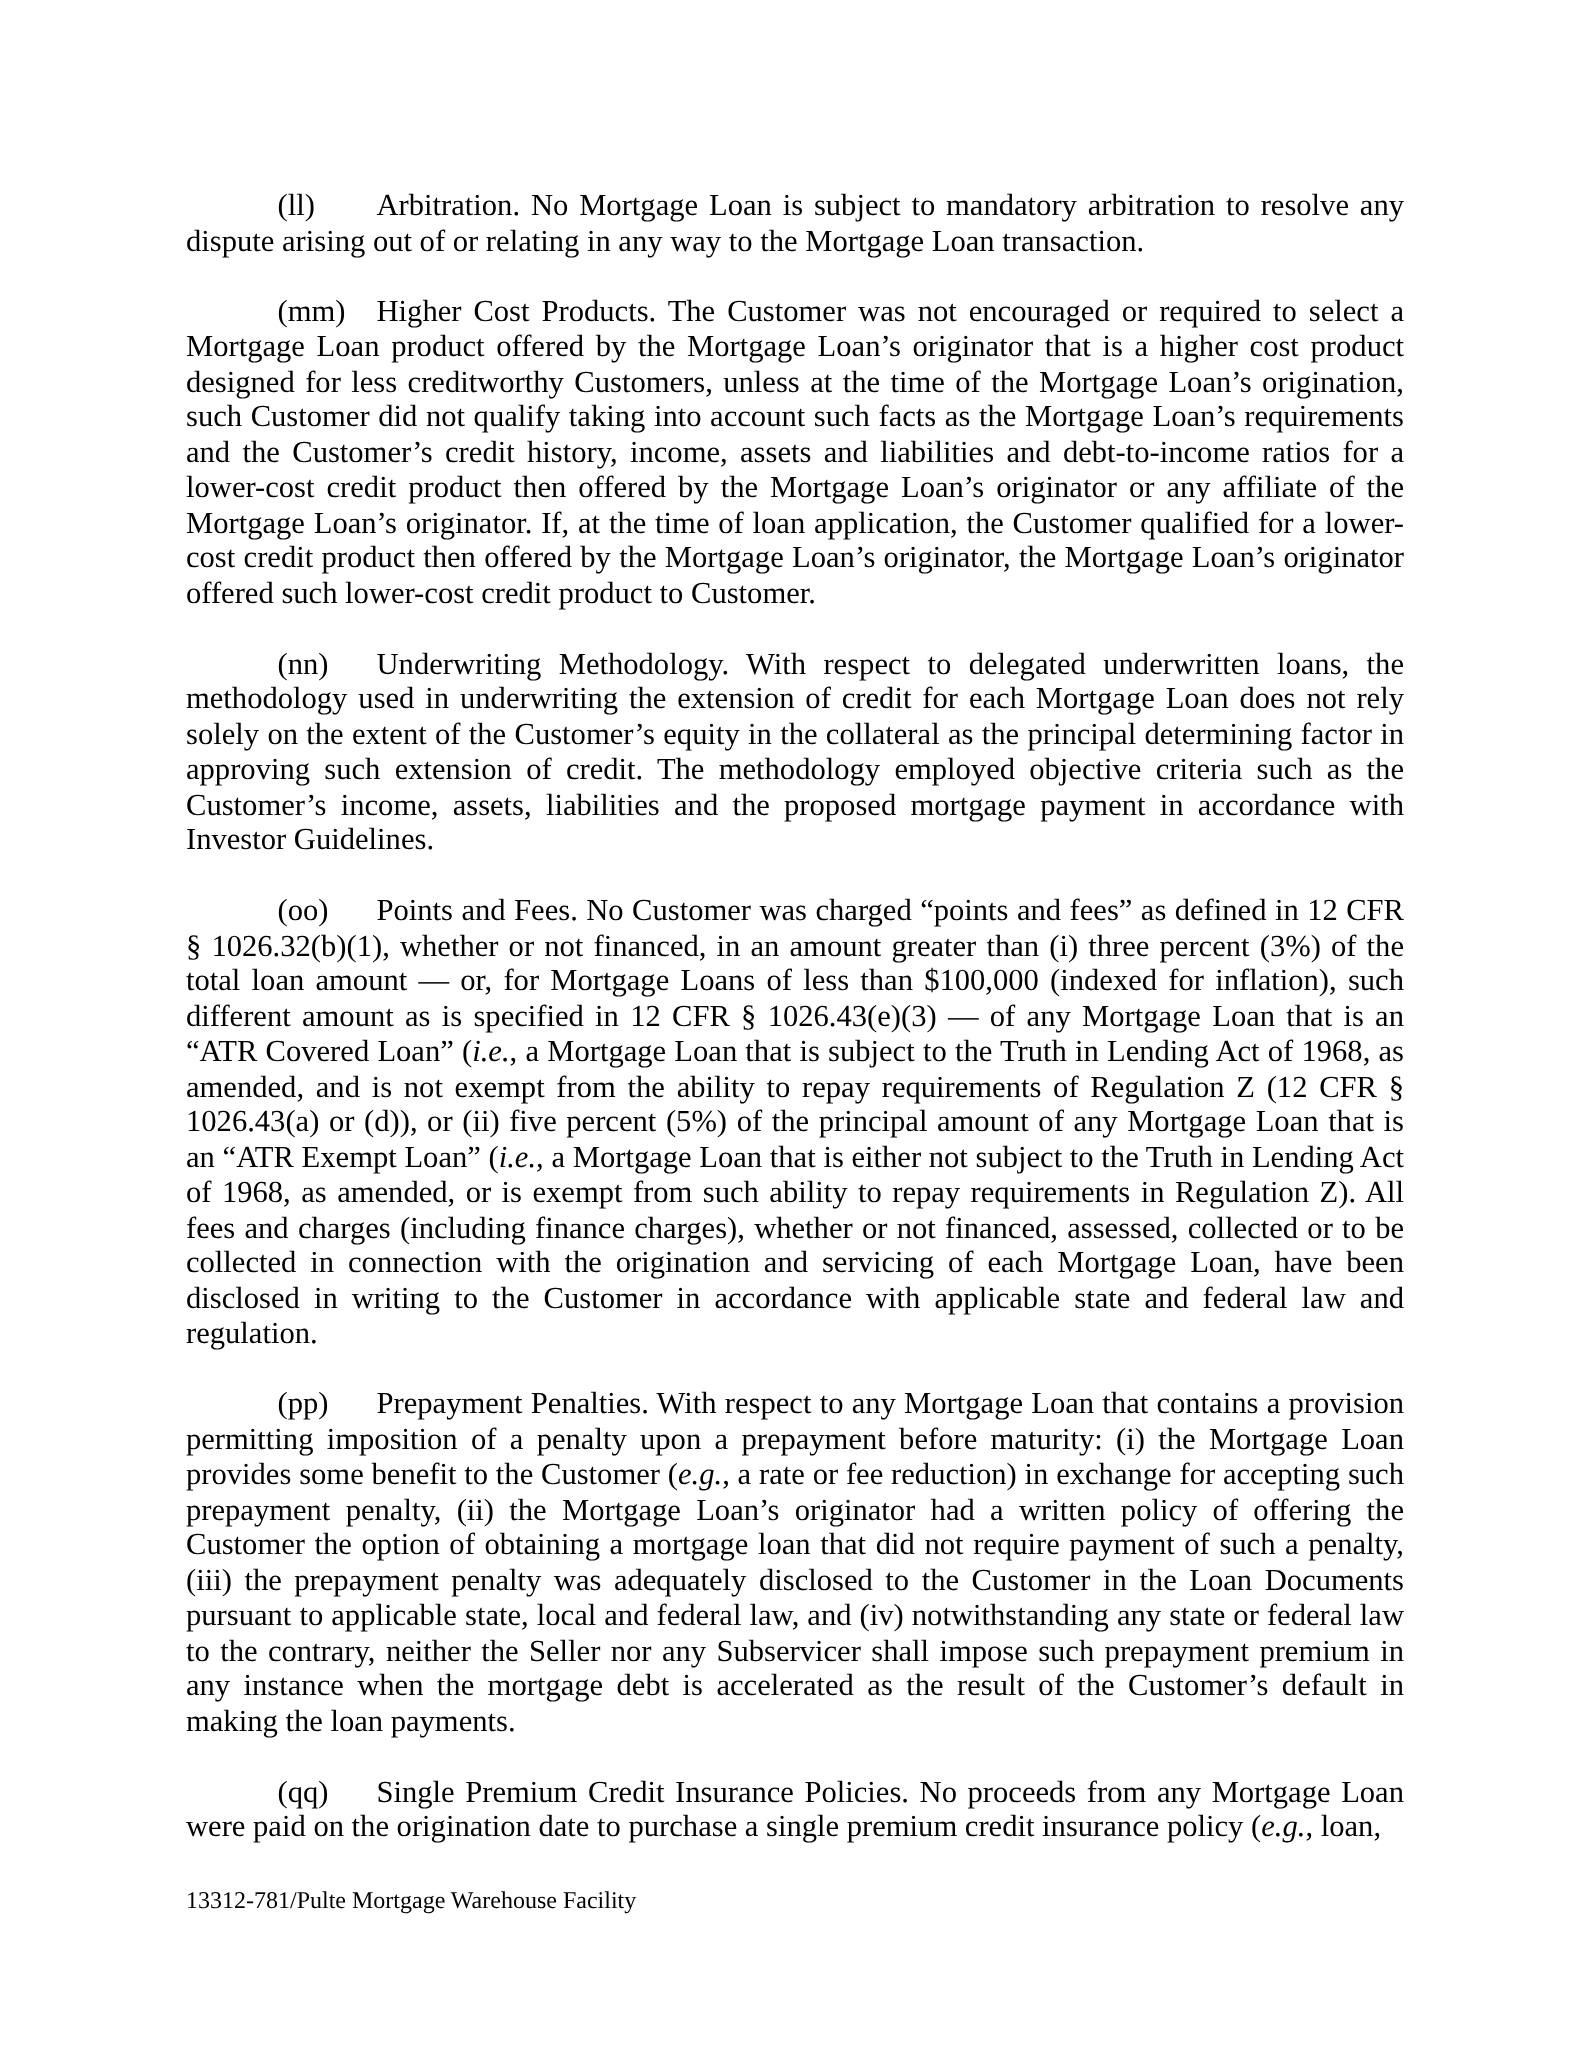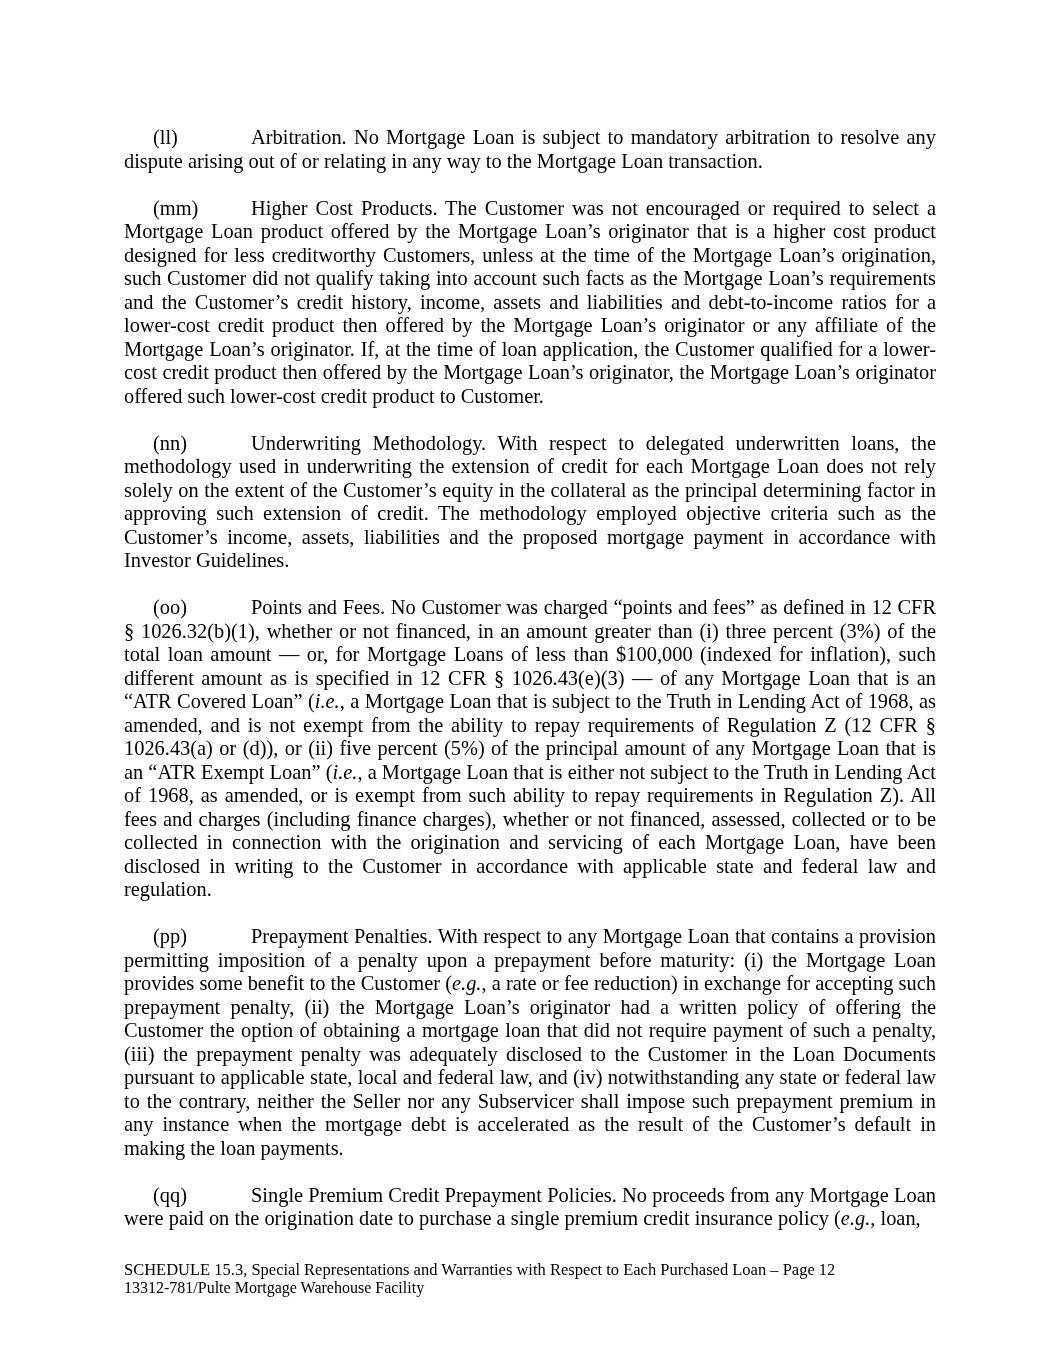--- a/index.html
+++ b/index.html
@@ -27,21 +27,21 @@
     margin: 0 0 23.5px 0;
     text-align: justify;
     font-size: 20.4px;
     line-height: 23.5px;
   }
   .para:last-child { margin-bottom: 0; }
   .pnum {
     display: inline-block;
     width: 127px;
   }
-  .plabel { margin-left: 29px; }
+  .plabel { margin-left: 61px; }
   .phead { }
   .footer {
     position: absolute;
     left: 124px;
     top: 1260px;
     width: 860px;
   }
   .footer-line1 {
     font-size: 16.5px;
     line-height: 20px;
@@ -56,19 +56,18 @@
 </head>
 <body>
 
 <div class="page">
   <div class="content">
       <p class="para"><span class="pnum"><span class="plabel">(ll)</span></span><span class="phead">Arbitration</span><span>.  No Mortgage Loan is subject to mandatory arbitration to resolve any dispute arising out of or relating in any way to the Mortgage Loan transaction.</span></p>
       <p class="para"><span class="pnum"><span class="plabel">(mm)</span></span><span class="phead">Higher Cost Products</span><span>.  The Customer was not encouraged or required to select a Mortgage Loan product offered by the Mortgage Loan’s originator that is a higher cost product designed for less creditworthy Customers, unless at the time of the Mortgage Loan’s origination, such Customer did not qualify taking into account such facts as the Mortgage Loan’s requirements and the Customer’s credit history, income, assets and liabilities and debt-to-income ratios for a lower-cost credit product then offered by the Mortgage Loan’s originator or any affiliate of the Mortgage Loan’s originator.  If, at the time of loan application, the Customer qualified for a lower-cost credit product then offered by the Mortgage Loan’s originator, the Mortgage Loan’s originator offered such lower-cost credit product to Customer.</span></p>
       <p class="para"><span class="pnum"><span class="plabel">(nn)</span></span><span class="phead">Underwriting Methodology</span><span>.  With respect to delegated underwritten loans, the methodology used in underwriting the extension of credit for each Mortgage Loan does not rely solely on the extent of the Customer’s equity in the collateral as the principal determining factor in approving such extension of credit.  The methodology employed objective criteria such as the Customer’s income, assets, liabilities and the proposed mortgage payment in accordance with Investor Guidelines.</span></p>
       <p class="para"><span class="pnum"><span class="plabel">(oo)</span></span><span class="phead">Points and Fees</span><span>.  No Customer was charged “points and fees” as defined in 12 CFR § 1026.32(b)(1), whether or not financed, in an amount greater than (i) three percent (3%) of the total loan amount — or, for Mortgage Loans of less than $100,000 (indexed for inflation), such different amount as is specified in 12 CFR § 1026.43(e)(3) — of any Mortgage Loan that is an “ATR Covered Loan” (</span><i>i.e.</i><span>, a Mortgage Loan that is subject to the Truth in Lending Act of 1968, as amended, and is not exempt from the ability to repay requirements of Regulation Z (12 CFR § 1026.43(a) or (d)), or (ii) five percent (5%) of the principal amount of any Mortgage Loan that is an “ATR Exempt Loan” (</span><i>i.e.</i><span>, a Mortgage Loan that is either not subject to the Truth in Lending Act of 1968, as amended, or is exempt from such ability to repay requirements in Regulation Z).  All fees and charges (including finance charges), whether or not financed, assessed, collected or to be collected in connection with the origination and servicing of each Mortgage Loan, have been disclosed in writing to the Customer in accordance with applicable state and federal law and regulation.</span></p>
       <p class="para"><span class="pnum"><span class="plabel">(pp)</span></span><span class="phead">Prepayment Penalties</span><span>.  With respect to any Mortgage Loan that contains a provision permitting imposition of a penalty upon a prepayment before maturity:  (i) the Mortgage Loan provides some benefit to the Customer (</span><i>e.g.</i><span>, a rate or fee reduction) in exchange for accepting such prepayment penalty, (ii) the Mortgage Loan’s originator had a written policy of offering the Customer the option of obtaining a mortgage loan that did not require payment of such a penalty, (iii) the prepayment penalty was adequately disclosed to the Customer in the Loan Documents pursuant to applicable state, local and federal law, and (iv) notwithstanding any state or federal law to the contrary, neither the Seller nor any Subservicer shall impose such prepayment premium in any instance when the mortgage debt is accelerated as the result of the Customer’s default in making the loan payments.</span></p>
-      <p class="para"><span class="pnum"><span class="plabel">(qq)</span></span><span class="phead">Single Premium Credit Prepayment Policies</span><span>.  No proceeds from any Mortgage Loan were paid on the origination date to purchase a single premium credit insurance policy (</span><i>e.g.</i><span>, loan,</span></p>
+      <p class="para"><span class="pnum"><span class="plabel">(qq)</span></span><span class="phead">Single Premium Credit Insurance Policies</span><span>.  No proceeds from any Mortgage Loan were paid on the origination date to purchase a single premium credit insurance policy (</span><i>e.g.</i><span>, loan,</span></p>
     </div>
   <div class="footer">
-    <div class="footer-line1">SCHEDULE 15.3, Special Representations and Warranties with Respect to Each Purchased Loan – Page 12</div>
     <div class="footer-line2">13312-781/Pulte Mortgage Warehouse Facility</div>
   </div>
 </div>
 
 </body></html>

